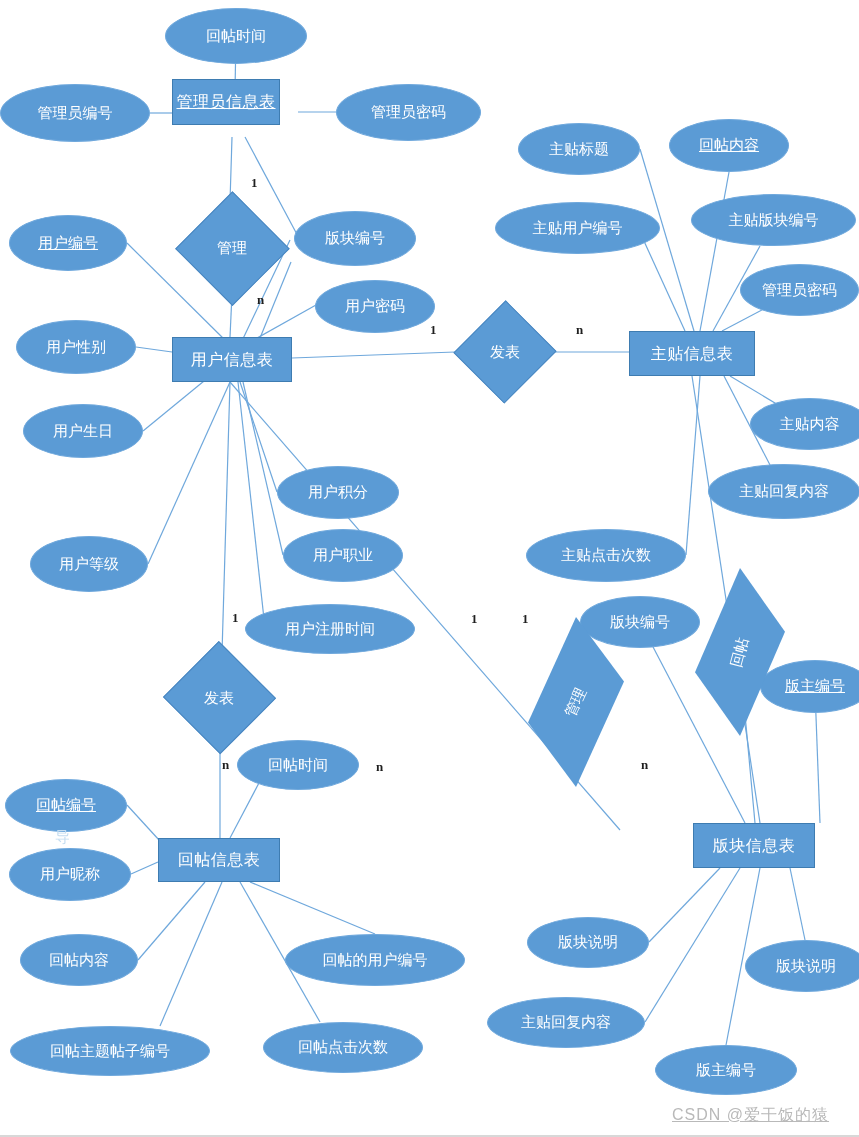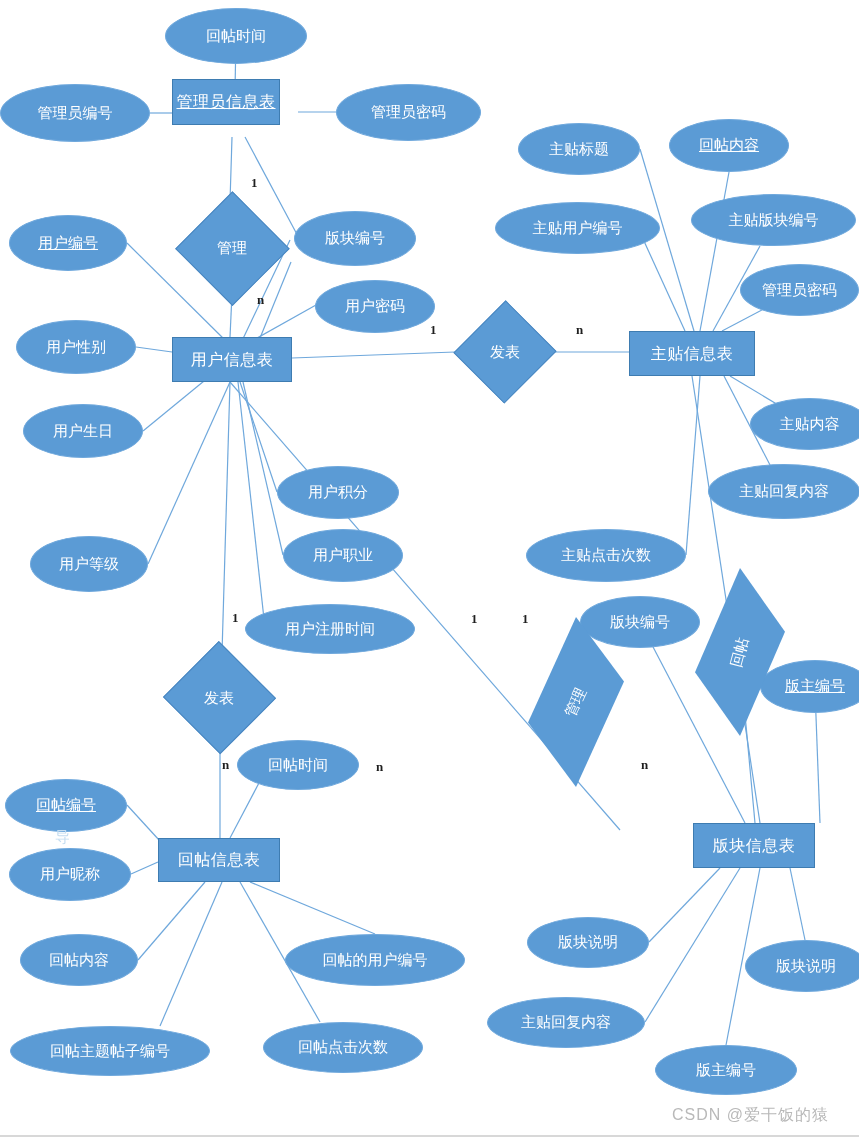--- a/index.html
+++ b/index.html
@@ -316,16 +316,16 @@
       <div class="card" style="left: 232px; top: 610px;">1</div>
       <div class="card" style="left: 222px; top: 757px;">n</div>
       <div class="card" style="left: 376px; top: 759px;">n</div>
       <div class="card" style="left: 471px; top: 611px;">1</div>
       <div class="card" style="left: 522px; top: 611px;">1</div>
       <div class="card" style="left: 641px; top: 757px;">n</div>
     </div>
 
   <div class="artifact" style="left:55px; top:828px;">导</div>
 
-  <div class="watermark" style="left:672px; top:1105px;">CSDN @爱干饭的猿</div>
+  <div class="watermark" style="left:672px; top:1105px;text-decoration:underline;">CSDN @爱干饭的猿</div>
 
   <div class="bottom-rule"></div>
 </div>
 
 </body></html>

